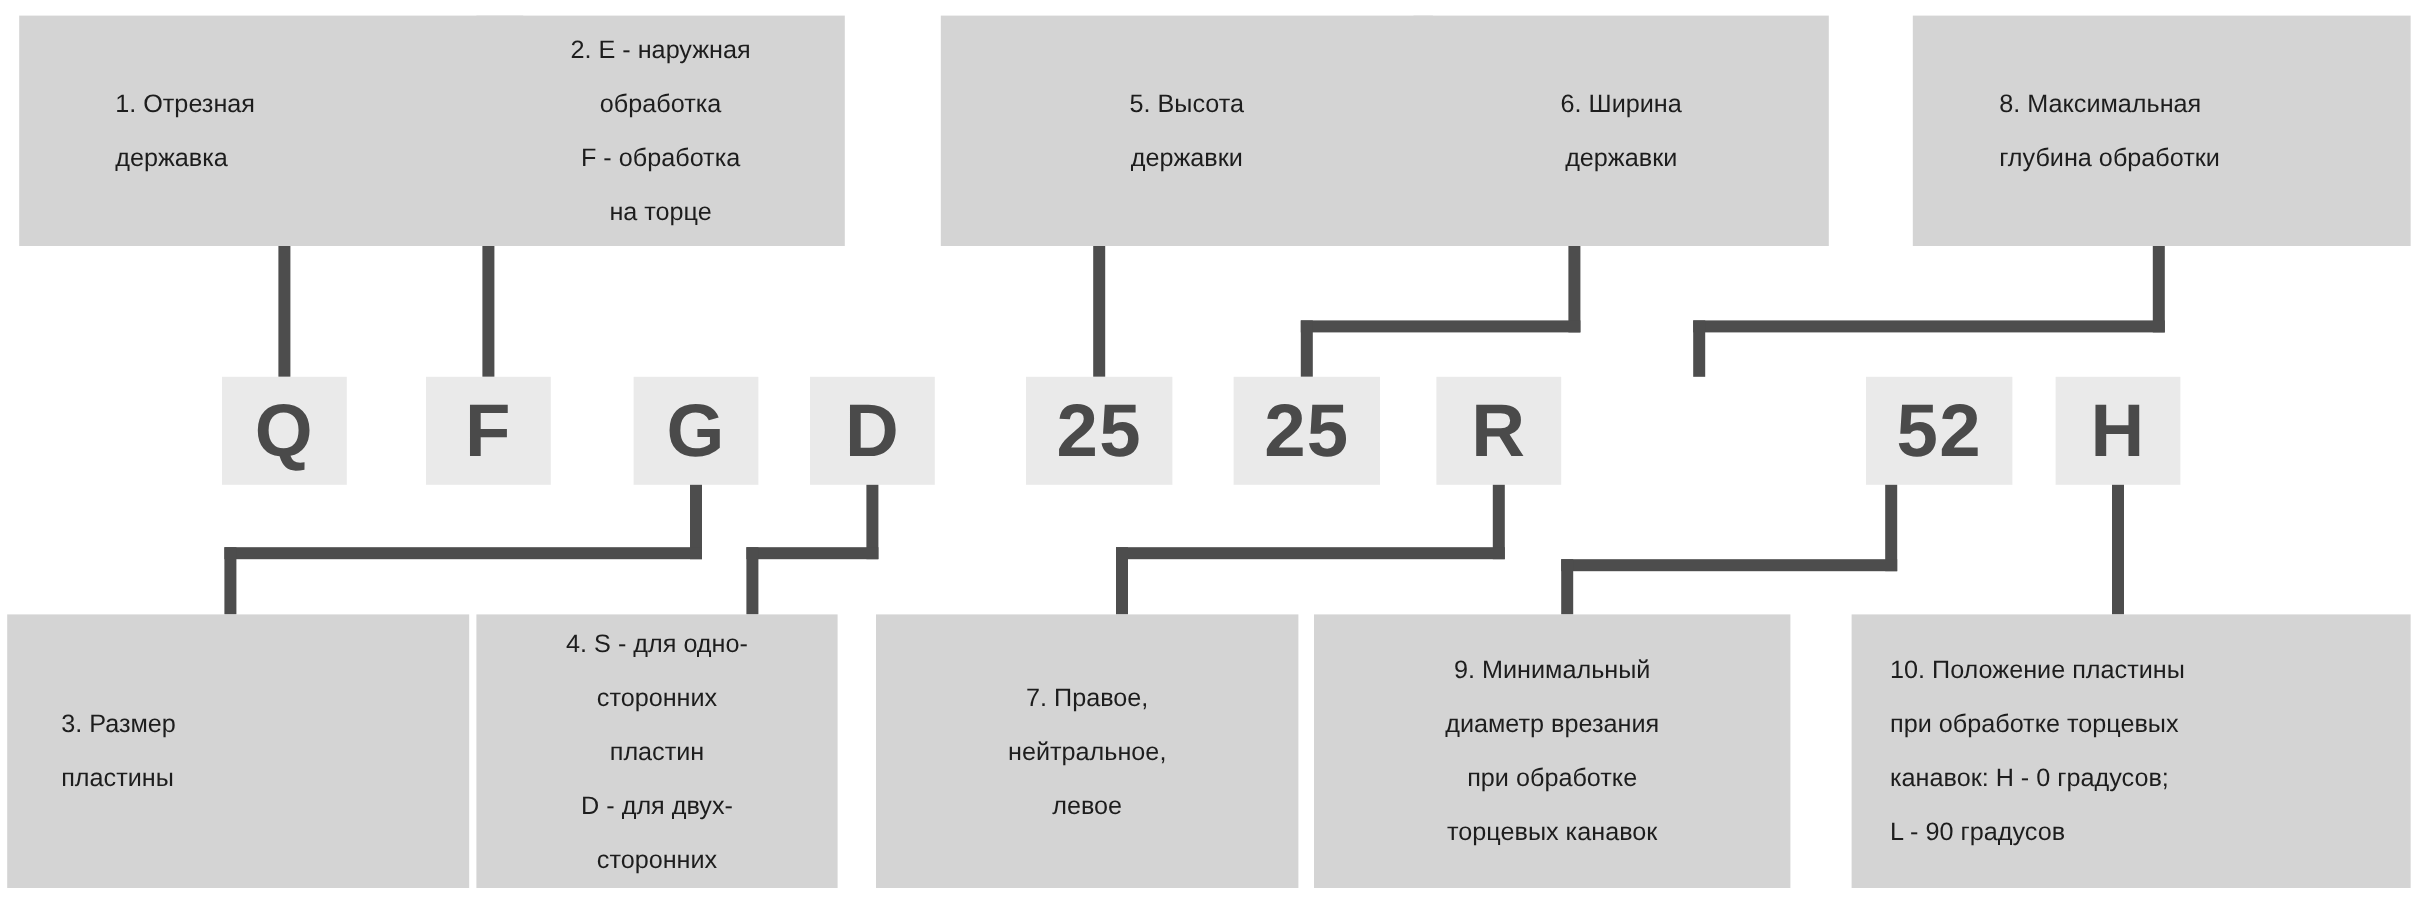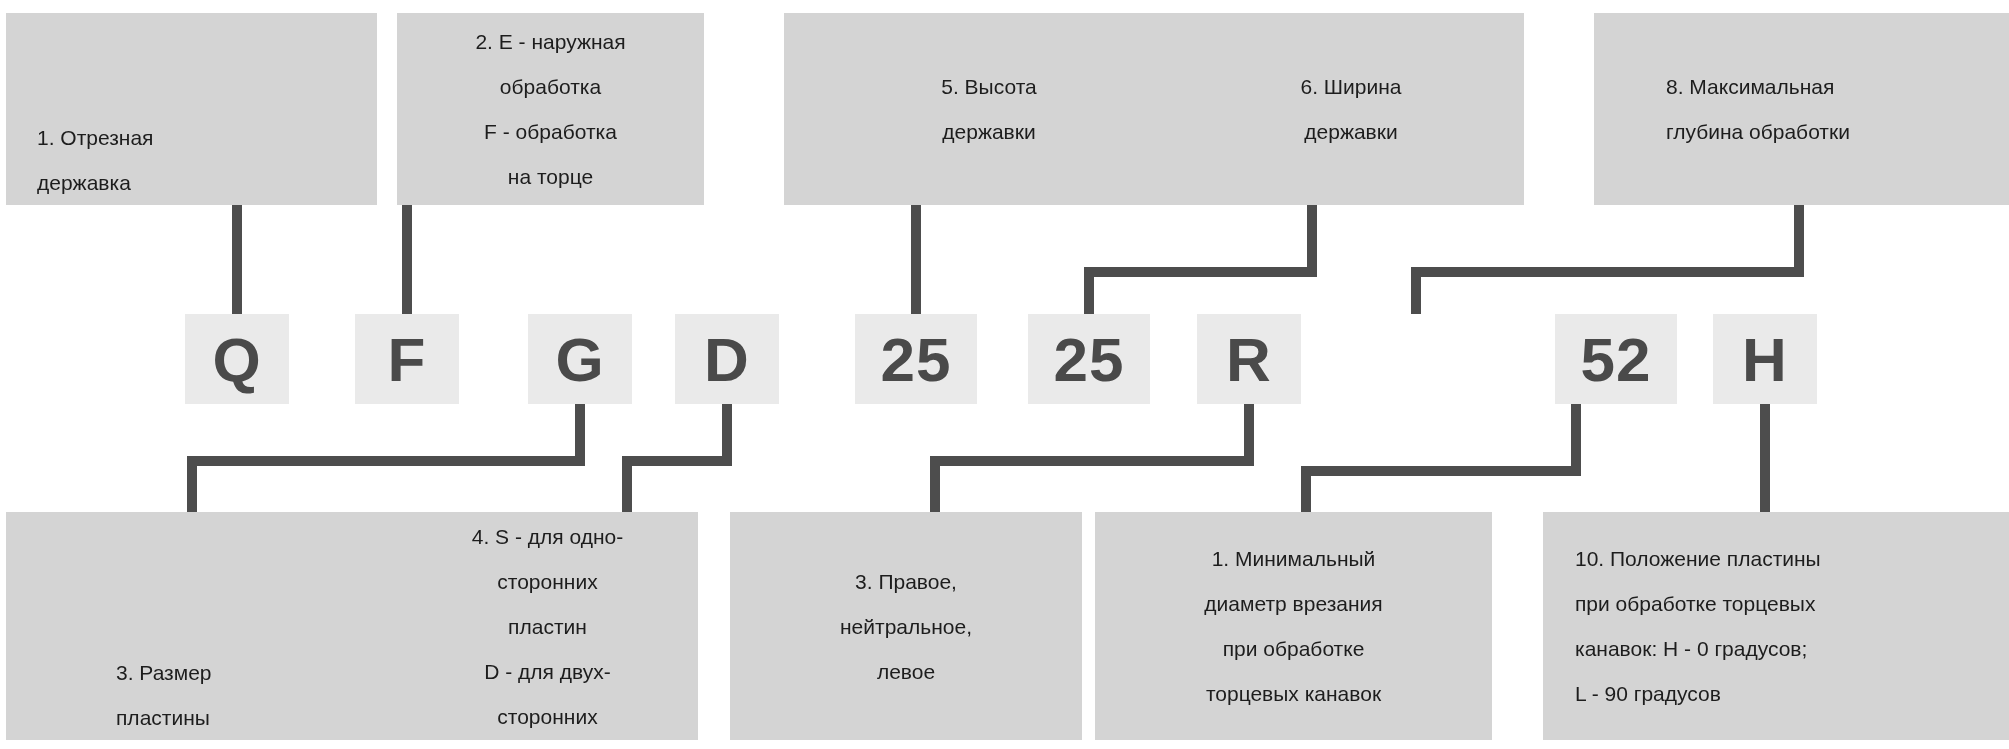--- a/index.html
+++ b/index.html
@@ -64,21 +64,21 @@
   .line {
     position: absolute;
     background: #4d4d4d;
   }
 </style>
 </head>
 <body>
 
 <div class="canvas">
 
-  <div class="label-box top-box align-left" style="left:6px;width:340px;padding-left:31px;align-items:flex-end;">
+  <div class="label-box top-box align-left" style="left:16px;width:340px;padding-left:80px;">
     <div class="label-text">1. Отрезная
 державка</div>
   </div>
   <div class="label-box top-box" style="left:397px;width:307px;">
     <div class="label-text">2. E - наружная
 обработка
 F - обработка
 на торце</div>
   </div>
   <div class="label-box top-box" style="left:784px;width:410px;">
@@ -145,38 +145,38 @@
   <div class="line" style="left:1244px;top:404px;width:10px;height:62px;"></div>
   <div class="line" style="left:930px;top:456px;width:324px;height:10px;"></div>
   <div class="line" style="left:930px;top:456px;width:10px;height:56px;"></div>
 
   <div class="line" style="left:1571px;top:404px;width:10px;height:72px;"></div>
   <div class="line" style="left:1301px;top:466px;width:280px;height:10px;"></div>
   <div class="line" style="left:1301px;top:466px;width:10px;height:46px;"></div>
 
   <div class="line" style="left:1760px;top:404px;width:10px;height:108px;"></div>
 
-  <div class="label-box bottom-box align-left" style="left:6px;width:340px;padding-left:110px;align-items:flex-end;">
+  <div class="label-box bottom-box align-left" style="left:6px;width:340px;padding-left:45px;">
     <div class="label-text">3. Размер
 пластины</div>
   </div>
   <div class="label-box bottom-box" style="left:397px;width:301px;">
     <div class="label-text">4. S - для одно-
 сторонних
 пластин
 D - для двух-
 сторонних</div>
   </div>
   <div class="label-box bottom-box" style="left:730px;width:352px;">
-    <div class="label-text">3. Правое,
+    <div class="label-text">7. Правое,
 нейтральное,
 левое</div>
   </div>
   <div class="label-box bottom-box" style="left:1095px;width:397px;">
-    <div class="label-text">1. Минимальный
+    <div class="label-text">9. Минимальный
 диаметр врезания
 при обработке
 торцевых канавок</div>
   </div>
   <div class="label-box bottom-box align-left" style="left:1543px;width:461px;padding-left:32px;">
     <div class="label-text">10. Положение пластины
 при обработке торцевых
 канавок: H - 0 градусов;
 L - 90 градусов</div>
   </div>

